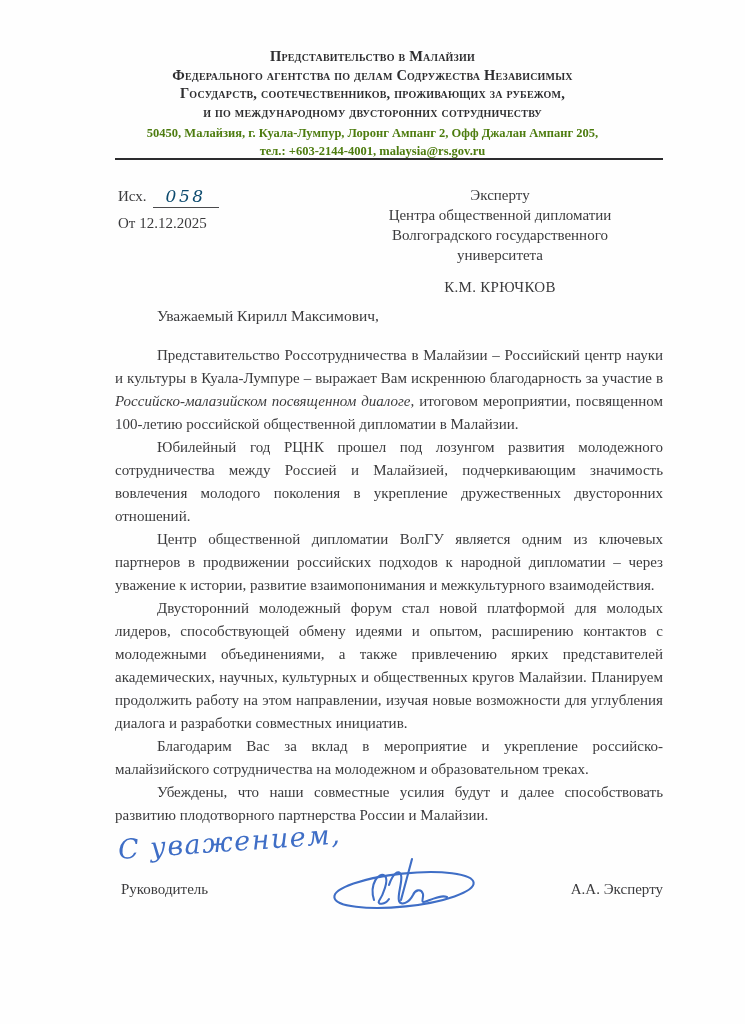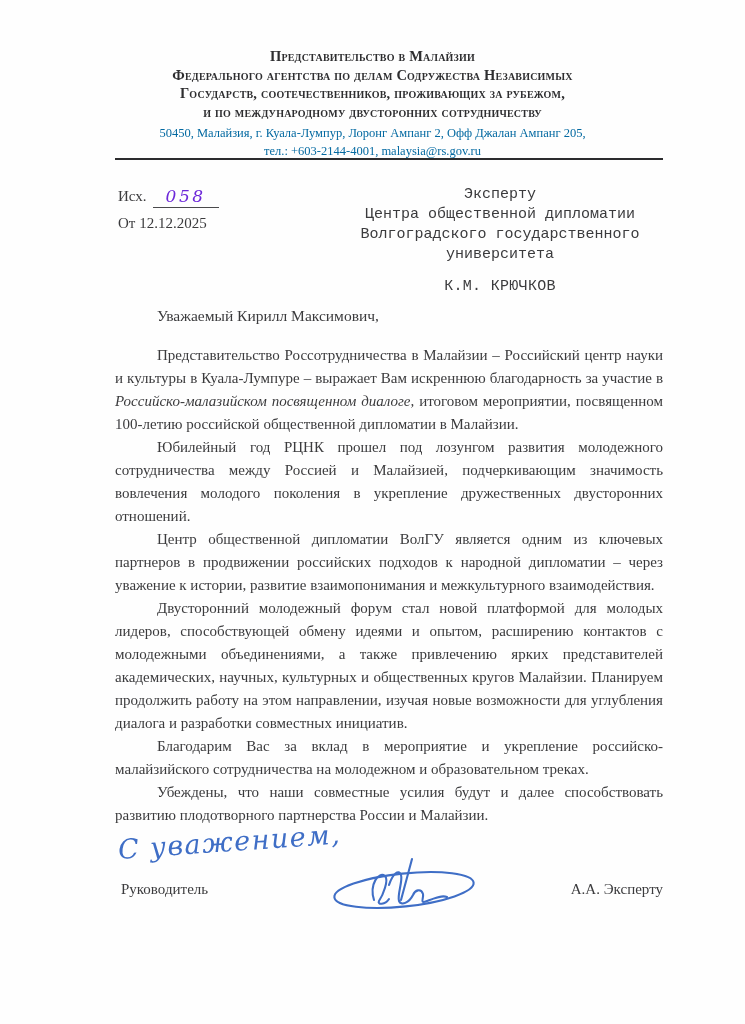--- a/index.html
+++ b/index.html
@@ -20,52 +20,53 @@
   .lh-title{
     font-weight:700;
     font-variant:small-caps;
     font-size:14.5px;
     line-height:18.5px;
     letter-spacing:.2px;
   }
   .lh-sub{
     font-size:12.5px;
     line-height:18px;
-    color:#0369a1;
+    color:#4d7c0f;
+    font-weight:bold;
   }
   .lh-sub-first{margin-top:3px;}
   .rule{
     position:absolute;top:158px;left:115px;width:548px;
     border-top:2.5px solid #2c2c2e;
   }
   
   .ref{
     position:absolute;top:184px;left:118px;
     font-size:15px;line-height:22px;
   }
   .ref-slot{
     display:inline-block;
     min-width:66px;
     border-bottom:1.3px solid #4a4a4c;
     text-align:center;
     margin-left:6px;
   }
   .hand-number{
-    color:#6d28d9;
+    color:#0c4a6e;
     font-style:italic;
     font-size:17px;
     letter-spacing:2.5px;
     font-family:"DejaVu Serif",serif;
     position:relative;top:1px;
   }
   .ref-date{margin-top:4px;}
   .recipient{
     position:absolute;top:185px;left:352px;width:296px;
     text-align:center;
-    font-size:15px;line-height:20px;font-family:Liberation Mono, monospace;
+    font-size:15px;line-height:20px;
   }
   .recipient-name{
     margin-top:12px;
     letter-spacing:.3px;
   }
   
   .salutation{
     position:absolute;top:307px;left:157px;
     font-size:15.5px;
   }

